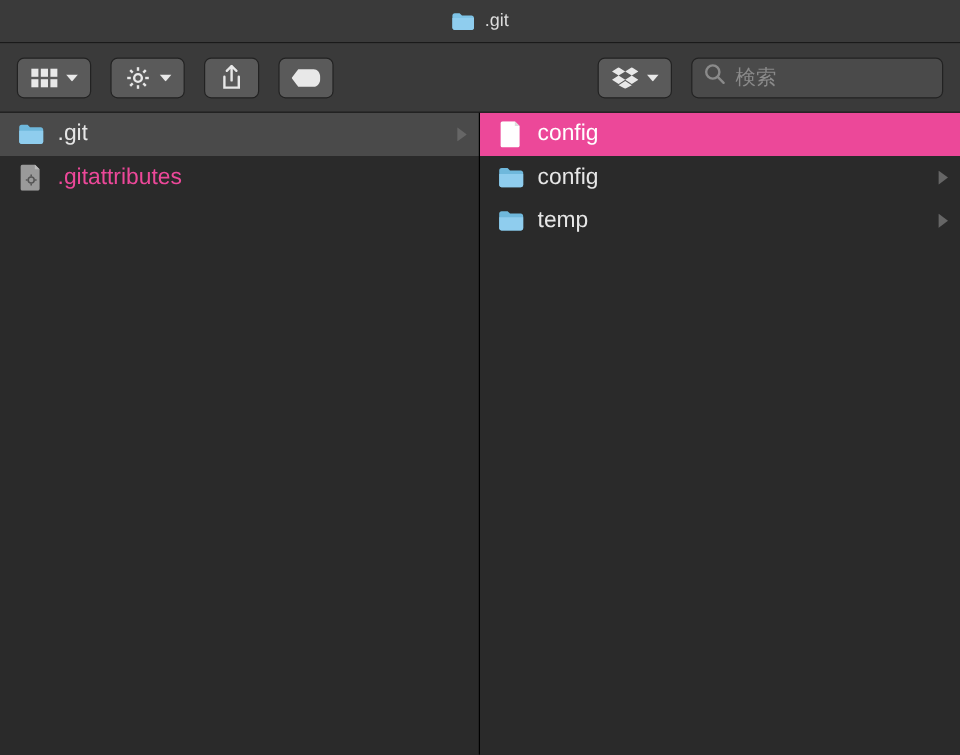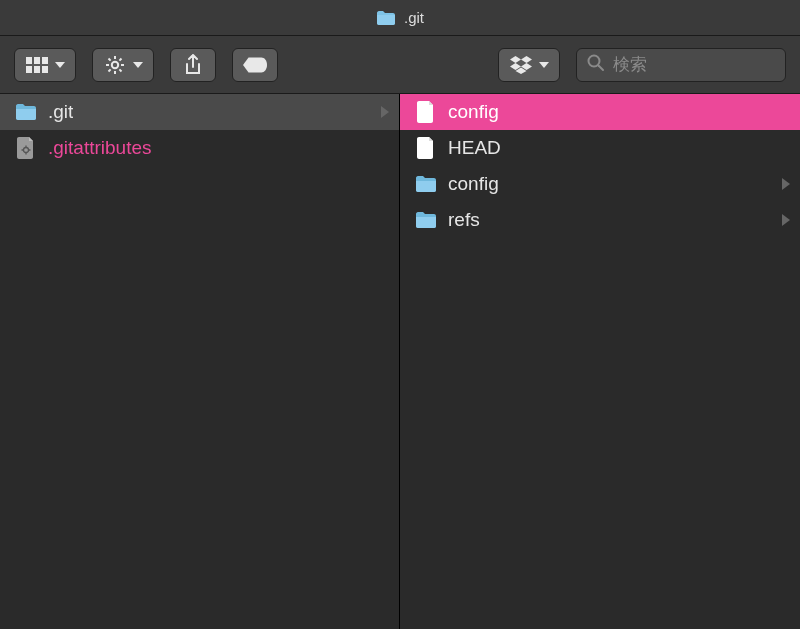--- a/index.html
+++ b/index.html
@@ -225,49 +225,40 @@
       <span class="icon">
         <svg width="18" height="22" viewBox="0 0 18 22">
             <path d="M2 0h10l4 4v16c0 1-.8 2-2 2H2c-1 0-2-.8-2-2V2C0 .8.8 0 2 0z" fill="#fff"></path>
             <path d="M12 0v4h4z" fill="#ddd"></path>
           </svg>
       </span>
       <span class="label">config</span>
     </div>
     <div class="row">
       <span class="icon">
-        <svg width="18" height="22" viewBox="0 0 18 22">
-            <path d="M2 0h10l4 4v16c0 1-.8 2-2 2H2c-1 0-2-.8-2-2V2C0 .8.8 0 2 0z" fill="#fff"></path>
-            <path d="M12 0v4h4z" fill="#ddd"></path>
-          </svg>
-      </span>
-      <span class="label">HEAD</span>
-    </div>
-    <div class="row">
-      <span class="icon">
         <svg width="22" height="18" viewBox="0 0 22 18">
             <path d="M1 3c0-1 .8-2 2-2h5l2 2h9c1 0 2 .8 2 2v10c0 1-.8 2-2 2H3c-1 0-2-.8-2-2z" fill="#6fb8dc"></path>
             <path d="M1 6h20v9c0 1-.8 2-2 2H3c-1 0-2-.8-2-2z" fill="#8fcdee"></path>
           </svg>
       </span>
       <span class="label">config</span>
       <span class="chev">
         <svg width="8" height="12" viewBox="0 0 8 12">
             <path d="M0 0l8 6-8 6z" fill="currentColor"></path>
           </svg>
       </span>
     </div>
     <div class="row">
       <span class="icon">
         <svg width="22" height="18" viewBox="0 0 22 18">
             <path d="M1 3c0-1 .8-2 2-2h5l2 2h9c1 0 2 .8 2 2v10c0 1-.8 2-2 2H3c-1 0-2-.8-2-2z" fill="#6fb8dc"></path>
             <path d="M1 6h20v9c0 1-.8 2-2 2H3c-1 0-2-.8-2-2z" fill="#8fcdee"></path>
           </svg>
       </span>
-      <span class="label">refs</span>
+      <span class="label">temp</span>
       <span class="chev">
         <svg width="8" height="12" viewBox="0 0 8 12">
             <path d="M0 0l8 6-8 6z" fill="currentColor"></path>
           </svg>
       </span>
     </div>
   </div>
 </div>
 
 </body></html>

